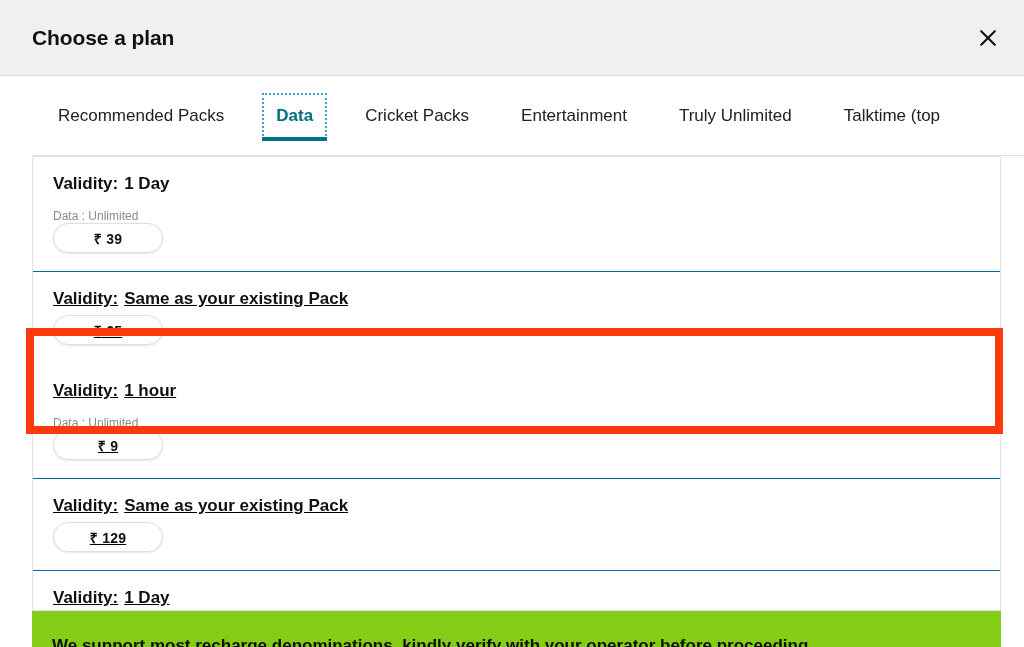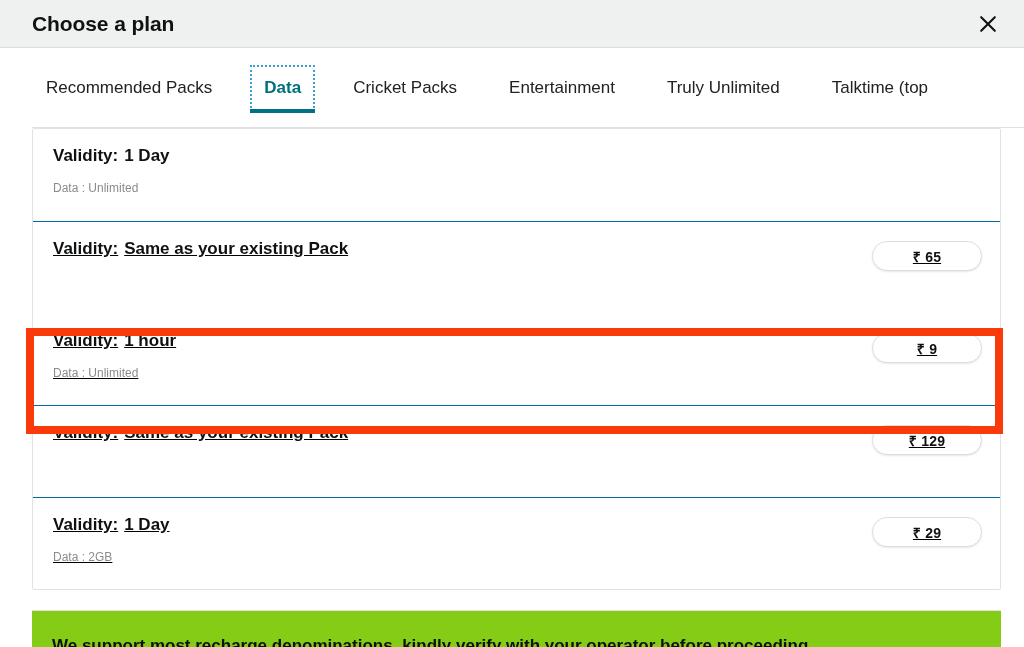--- a/index.html
+++ b/index.html
@@ -17,21 +17,21 @@
     position: relative;
     width: 1024px;
     height: 647px;
     background: #ffffff;
     overflow: hidden;
   }
 
   
   .modal-header {
     position: relative;
-    height: 48px;
+    height: 76px;
     background: #eff0f0;
     border-bottom: 1px solid #dcdcdc;
     display: flex;
     align-items: center;
     padding: 0 26px 0 32px;
   }
   .modal-title {
     font-size: 21px;
     font-weight: bold;
     color: #111111;
@@ -54,21 +54,21 @@
   }
   .close-button svg { display: block; }
 
   
   .tab-bar {
     position: relative;
     height: 80px;
     background: #ffffff;
     display: flex;
     align-items: center;
-    padding-left: 32px;
+    padding-left: 44px;
     white-space: nowrap;
     overflow: hidden;
   }
   .tab {
     position: relative;
     font-size: 17px;
     color: #222222;
     padding: 14px 14px 16px 14px;
     cursor: pointer;
     background: transparent;
@@ -114,20 +114,21 @@
   }
   .plan-row {
     position: relative;
     display: flex;
     align-items: flex-start;
     justify-content: space-between;
     padding: 18px 18px 18px 20px;
     min-height: 92px;
     background: #ffffff;
     cursor: pointer;
+    flex-direction: column;
   }
   .plan-row + .plan-row { border-top: 1px solid #0369a1; text-decoration: underline; }
   .plan-row.highlighted { border-top-color: transparent; }
   .plan-info { display: flex; flex-direction: column; gap: 18px; }
   .plan-validity {
     font-size: 17px;
     color: #0f1111;
     font-weight: bold;
     line-height: 1;
   }
@@ -218,20 +219,21 @@
   <div class="plan-area">
     <div class="plan-list">
 
       <div class="plan-row">
         <div class="plan-info">
           <div class="plan-validity">
             <span class="label">Validity:</span><span class="value">1 Day</span>
           </div>
           <div class="plan-detail">Data : Unlimited</div>
         </div>
+        <button class="price-button">₹ 39</button>
       </div>
 
       <div class="plan-row">
         <div class="plan-info">
           <div class="plan-validity">
             <span class="label">Validity:</span><span class="value">Same as your existing Pack</span>
           </div>
         </div>
         <button class="price-button">₹ 65</button>
       </div>

